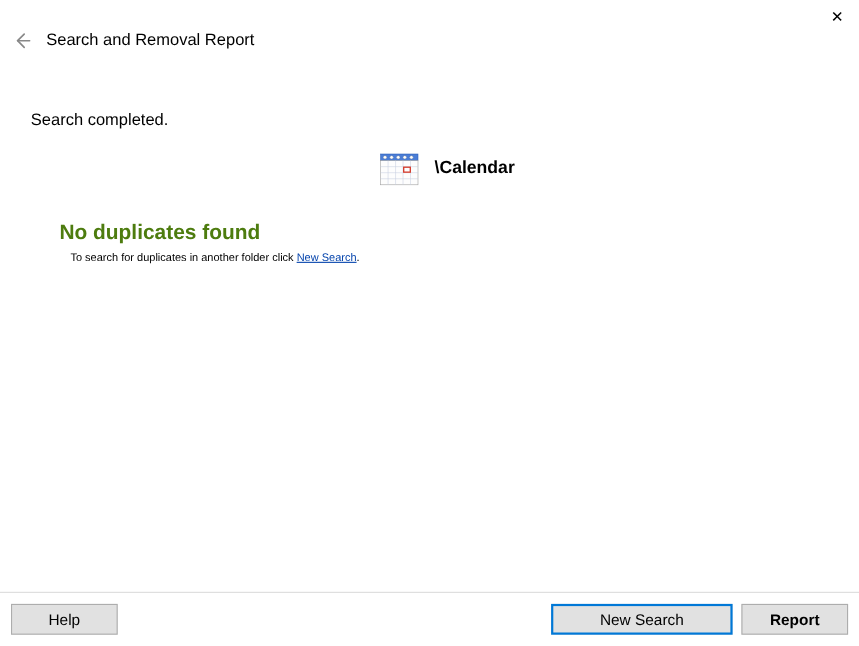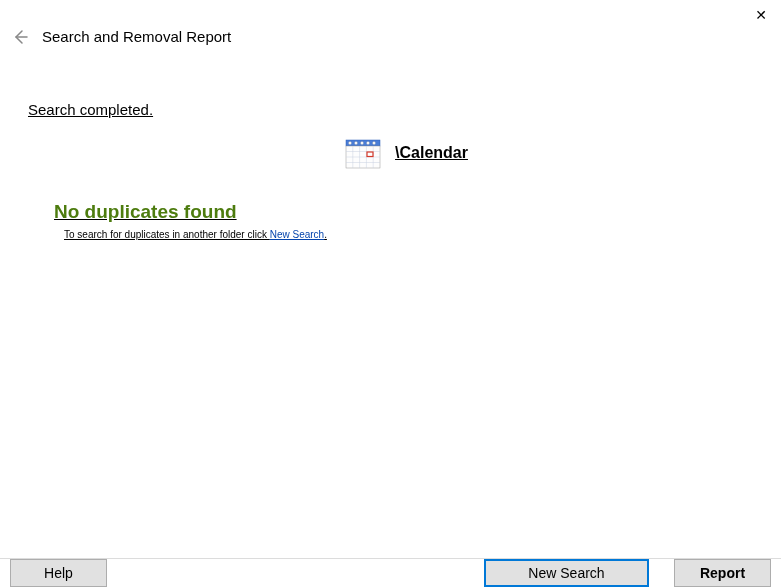--- a/index.html
+++ b/index.html
@@ -38,21 +38,20 @@
       height: 16px;
       cursor: pointer;
       flex-shrink: 0;
     }
     .header-title {
       font-size: 15px;
       color: #000;
     }
     .content {
       padding: 48px 0 0 28px;
-      text-decoration: underline;
     }
     .status-line {
       font-size: 15px;
       margin-bottom: 18px;
     }
     .folder-row {
       display: flex;
       align-items: center;
       gap: 14px;
       margin-left: 4px;
@@ -83,23 +82,23 @@
       color: #0645ad;
       text-decoration: underline;
       cursor: pointer;
     }
     .footer {
       position: absolute;
       left: 0;
       right: 0;
       bottom: 0;
       border-top: 1px solid #dcdcdc;
-      padding: 0 10px;
+      padding: 10px 10px;
       display: flex;
-      gap: 25px;
+      gap: 8px;
       background: #fff;
     }
     .footer-spacer {
       flex: 1;
     }
     .btn {
       min-width: 97px;
       height: 28px;
       border: 1px solid #adadad;
       background: #e1e1e1;

